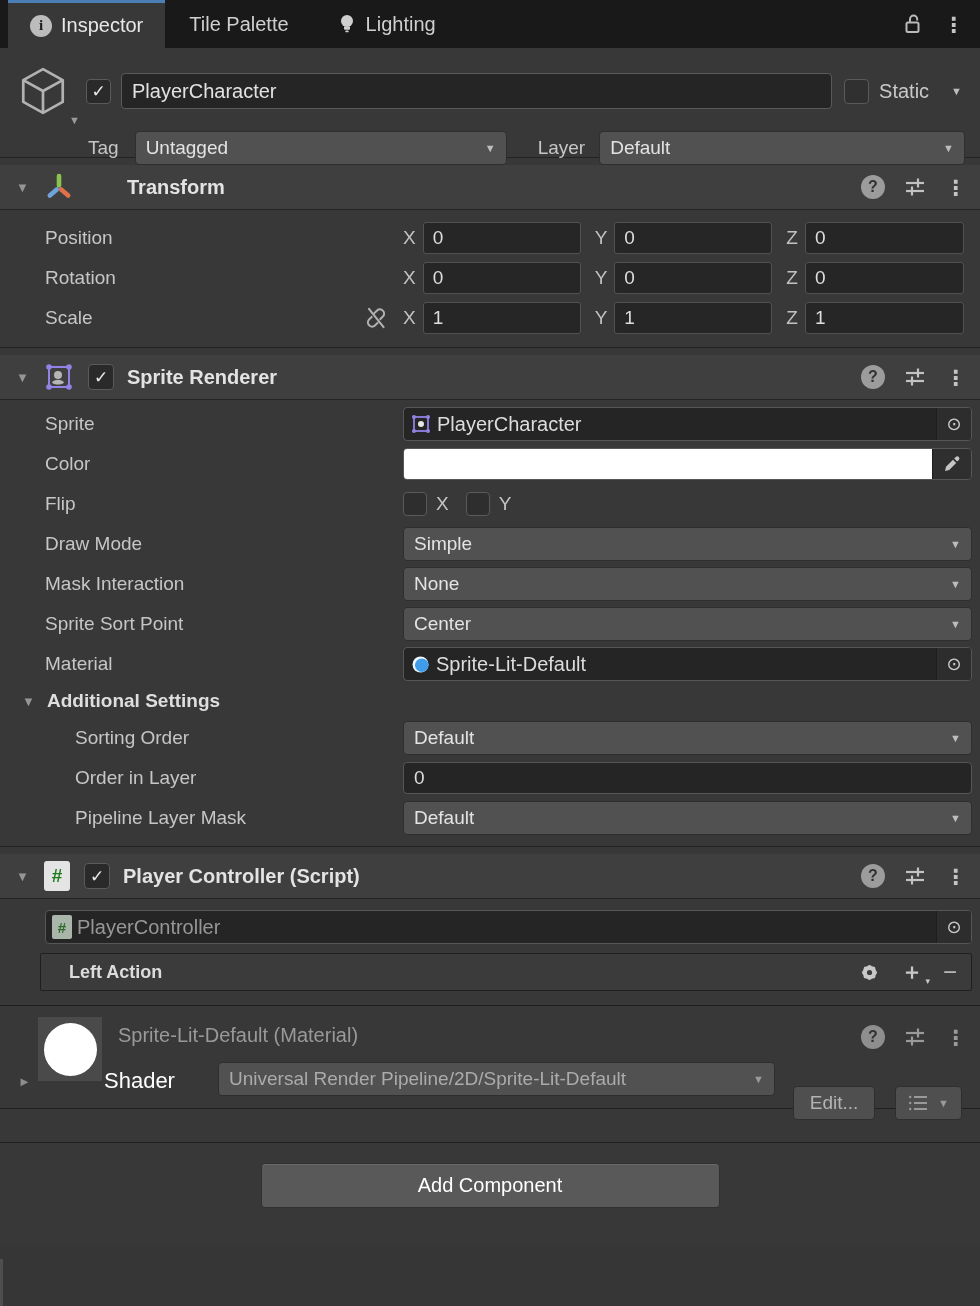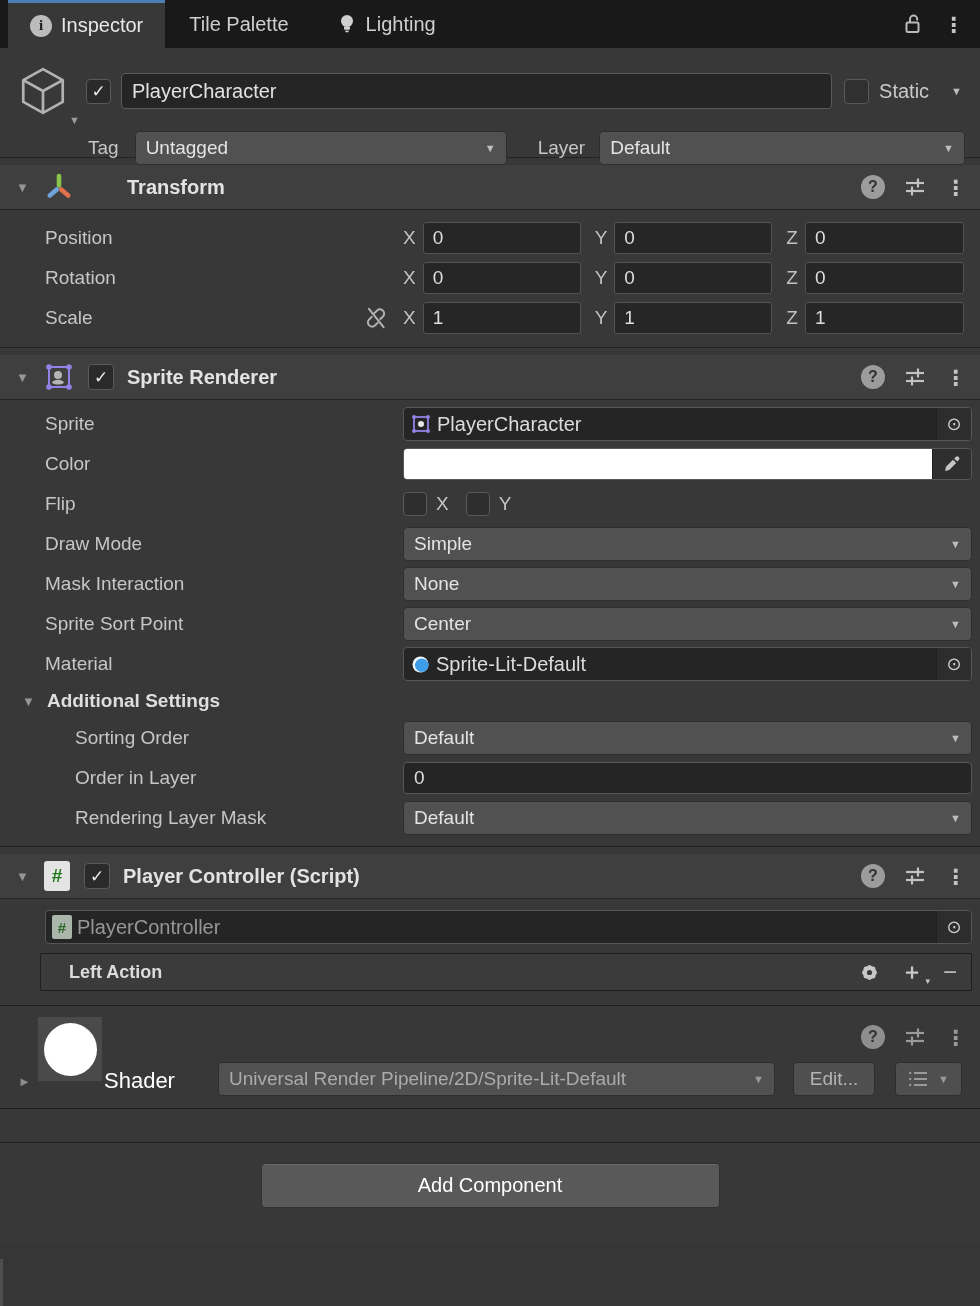--- a/index.html
+++ b/index.html
@@ -93,21 +93,21 @@
   .mat-foldout{position:absolute;left:18px;top:68px;font-size:13px;color:#8d8d8d;}
   .mat-thumb{position:absolute;left:38px;top:11px;width:64px;height:64px;background:#4a4a4a;
       display:flex;align-items:center;justify-content:center;}
   .mat-ball{width:53px;height:53px;border-radius:50%;background:#ffffff;}
   .mat-title{position:absolute;left:118px;top:18px;font-size:20px;color:#999999;}
   .mat-hicons{position:absolute;right:14px;top:18px;display:flex;align-items:center;gap:17px;}
   .mat-hicons .icon-help{background:#8e8e8e;}
   .shader-lbl{position:absolute;left:104px;top:62px;font-size:22px;color:#ffffff;}
   .shader-dd{position:absolute;left:218px;top:56px;width:557px;height:34px;box-sizing:border-box;color:#ababab;}
   .btn{background:#4f4f4f;border:1px solid #2e2e2e;border-radius:4px;display:flex;align-items:center;
-      justify-content:center;font-size:19px;color:#b3b3b3;box-sizing:border-box;}
+      justify-content:center;font-size:19px;color:#b3b3b3;box-sizing:border-box;margin-top:24px;}
   .edit-btn{position:absolute;left:793px;top:56px;width:82px;height:34px;}
   .props-btn{position:absolute;left:895px;top:56px;width:67px;height:34px;gap:10px;}
   
   .strip{height:33px;background:#383838;border-bottom:1px solid #1f1f1f;}
   .add-area{position:relative;}
   .add-btn{margin:20px auto 0 auto;width:457px;height:43px;background:#595959;border:1px solid #303030;
       border-radius:4px;box-shadow:inset 0 1px 0 #6a6a6a;display:flex;align-items:center;justify-content:center;
       font-size:20px;color:#ffffff;}
   .bottom-shade{position:absolute;left:0;bottom:0;width:980px;height:62px;background:#363636;}
   .edge-strip{position:absolute;left:0;bottom:0;width:3px;height:47px;background:#4e4e4e;}
@@ -409,21 +409,21 @@
     </div>
 
     <div class="row">
       <span class="row-label indent">Order in Layer</span>
       <div class="fieldcol">
           <div class="darkfield">0</div>
         </div>
     </div>
 
     <div class="row">
-      <span class="row-label indent">Rendering Layer Mask</span>
+      <span class="row-label indent">Pipeline Layer Mask</span>
       <div class="fieldcol">
           <div class="dropdown" style="flex:1;">
         <span class="dd-text">Default</span>
         <span class="dd-glyph">▼</span>
       </div>
         </div>
     </div>
 
   </div>
 </section>
@@ -488,20 +488,21 @@
       </span>
     </div>
   </div>
 </section>
 
 <div class="mat-block">
   <span class="mat-foldout">►</span>
   <div class="mat-thumb">
     <div class="mat-ball"></div>
   </div>
+  <span class="mat-title">Sprite-Lit-Default (Material)</span>
   <span class="mat-hicons">
     <span class="icon-help">?</span>
     <span>
       <svg width="26" height="26" viewBox="0 0 26 26" stroke="#9a9a9a" stroke-width="2.2" fill="none">
           <path d="M4 9h18"></path>
           <path d="M16 4.5v9"></path>
           <path d="M4 17h18"></path>
           <path d="M10 12.5v9"></path>
         </svg>
     </span>

